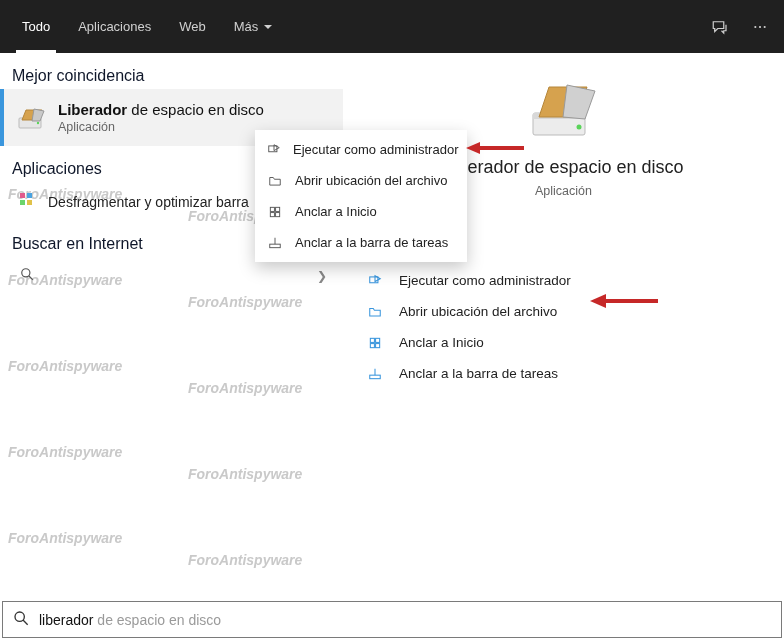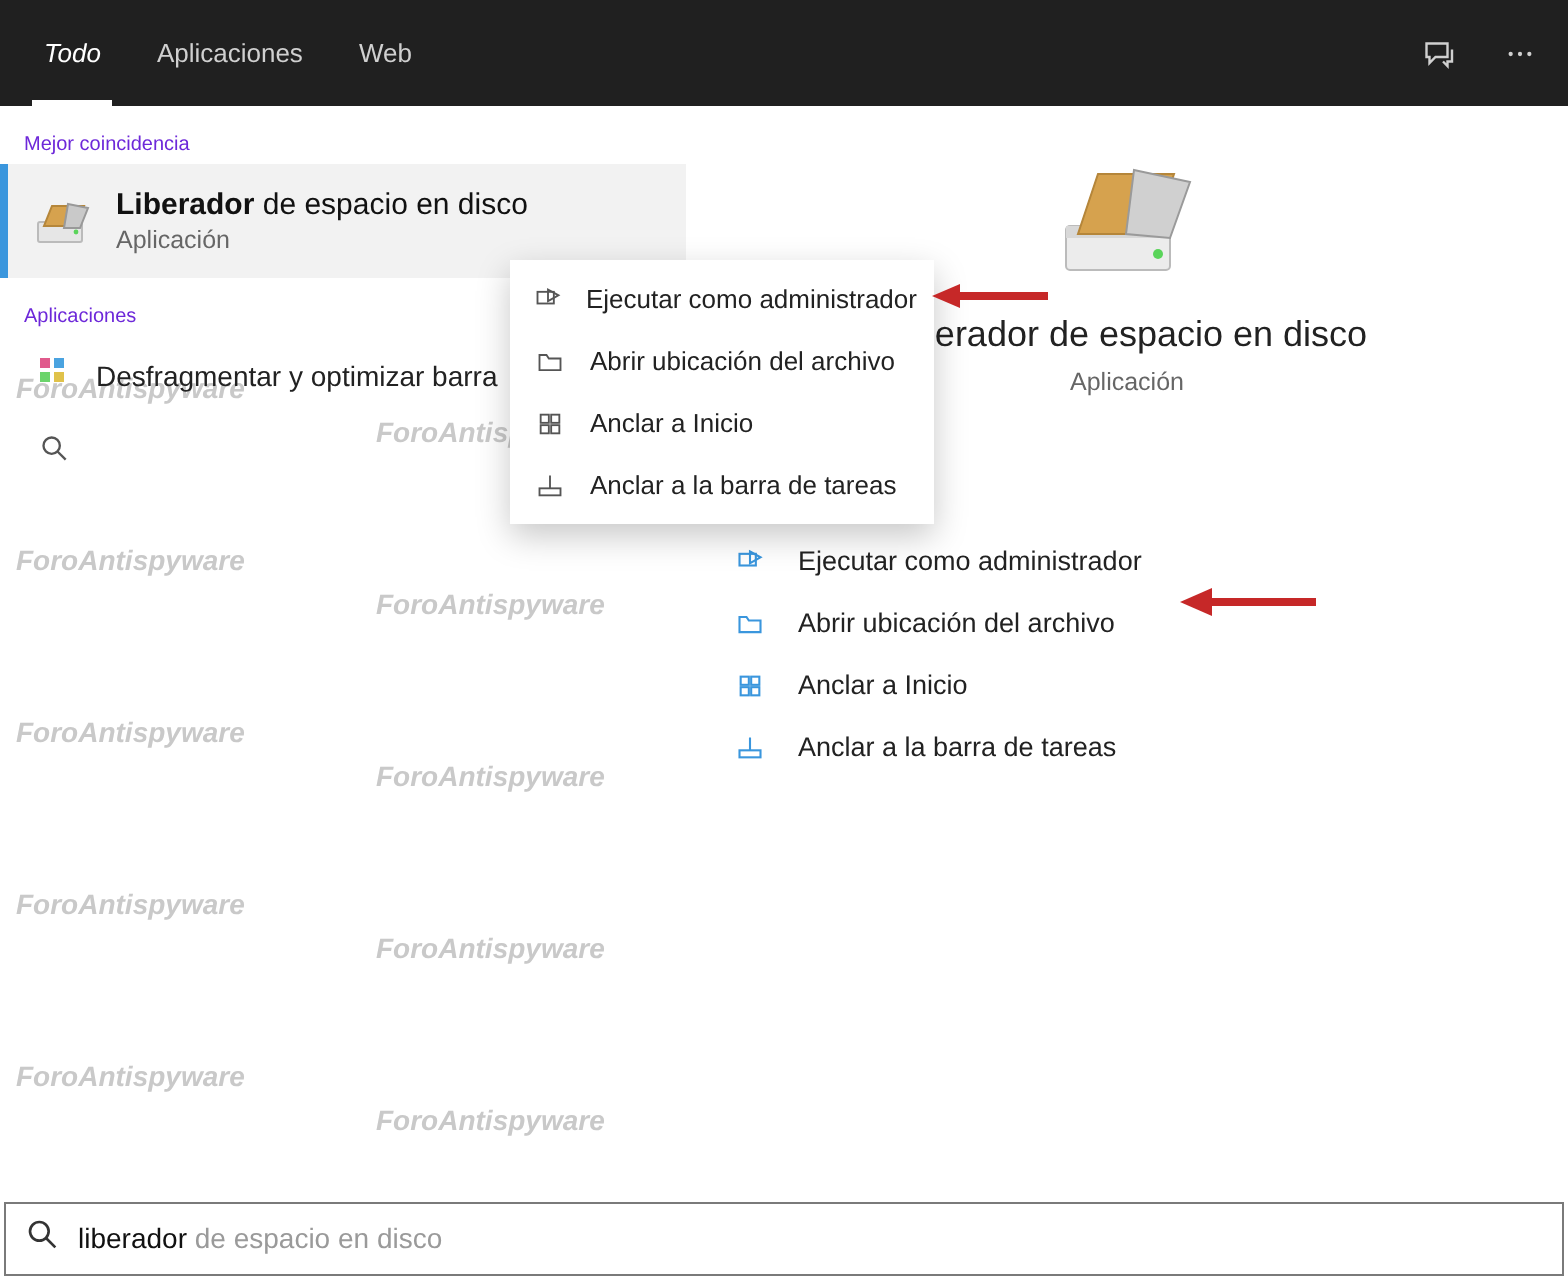--- a/index.html
+++ b/index.html
@@ -13,21 +13,21 @@
   .tabbar {
     position: relative; z-index: 5;
     height: 53px; background: #202020; color: #d0d0d0;
     display: flex; align-items: stretch; padding: 0 4px 0 8px;
     font-size: 13px;
   }
   .tabbar .tab {
     display: flex; align-items: center; padding: 0 14px; cursor: default;
     position: relative; color: #d0d0d0;
   }
-  .tabbar .tab.active { color: #fff; font-style: italic; }
+  .tabbar .tab.active { color: #fff; }
   .tabbar .tab.active::after {
     content: ""; position: absolute; left: 8px; right: 8px; bottom: 0;
     height: 3px; background: #fff;
   }
   .tabbar .spacer { flex: 1; }
   .tabbar .righticon {
     display: flex; align-items: center; justify-content: center;
     width: 40px; color: #d0d0d0; font-size: 16px;
   }
   .chev-down {
@@ -38,21 +38,21 @@
 
   
   .main {
     position: relative; z-index: 4;
     display: flex; height: calc(100% - 53px - 39px);
   }
   .left { width: 343px; position: relative; }
   .right { flex: 1; background: #fff; border-left: 0; position: relative; }
 
   .section-head {
-    font-size: 10px; color: #6d28d9; padding: 14px 12px 4px 12px;
+    font-size: 16px; color: #0f172a; padding: 14px 12px 4px 12px;
   }
 
   .best-match {
     background: #f2f2f2;
     display: flex; align-items: center; gap: 12px;
     padding: 12px 12px 12px 14px;
     border-left: 4px solid #3a96dd;
   }
   .best-match .ico {
     width: 28px; height: 20px; position: relative;
@@ -168,20 +168,24 @@
   <span style="left:188px; top:600px">ForoAntispyware</span>
   <span style="left:552px; top:600px">ForoAntispyware</span>
   <span style="left:8px; top:600px">ForoAntispyware</span>
   <span style="left:372px; top:580px">ForoAntispyware</span>
 </div>
 
 <div class="tabbar">
   <div class="tab active">Todo</div>
   <div class="tab">Aplicaciones</div>
   <div class="tab">Web</div>
+  <div class="tab">
+    <span>Más</span>
+    <span class="chev-down"></span>
+  </div>
   <div class="spacer"></div>
   <div class="righticon">
     <svg width="18" height="18" viewBox="0 0 24 24" fill="none" stroke="currentColor" stroke-width="1.6">
       <path d="M3 5h14v9H9l-4 4v-4H3z"></path>
         <path d="M20 9v8h-3v3l-3-3"></path>
     </svg>
   </div>
   <div class="righticon">
     <svg width="16" height="16" viewBox="0 0 24 24" fill="currentColor">
       <circle cx="5" cy="12" r="1.6"></circle>
@@ -220,20 +224,21 @@
         <svg width="16" height="16" viewBox="0 0 16 16">
           <rect x="1" y="1" width="5" height="5" fill="#e05a8c"></rect>
           <rect x="8" y="1" width="5" height="5" fill="#4aa3e0"></rect>
           <rect x="1" y="8" width="5" height="5" fill="#6bd46b"></rect>
           <rect x="8" y="8" width="5" height="5" fill="#e0c24a"></rect>
         </svg>
       </span>
       <span>Desfragmentar y optimizar barra</span>
     </div>
 
+    <div class="section-head">Buscar en Internet</div>
 
     <div class="list-item">
       <span class="li-ico">
         <svg width="14" height="14" viewBox="0 0 24 24" fill="none" stroke="#555" stroke-width="2">
           <circle cx="10" cy="10" r="7"></circle>
             <line x1="15" y1="15" x2="22" y2="22"></line>
         </svg>
       </span>
       <span class="chev">❯</span>
     </div>

